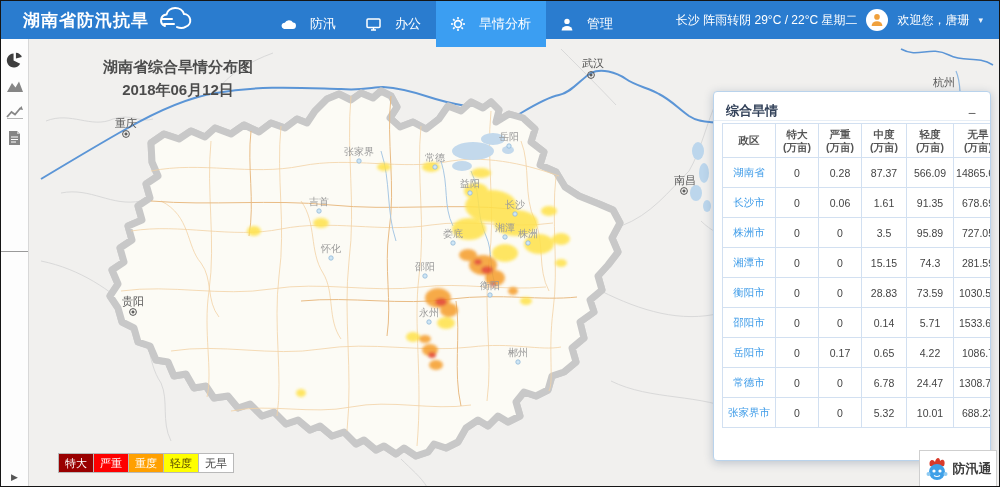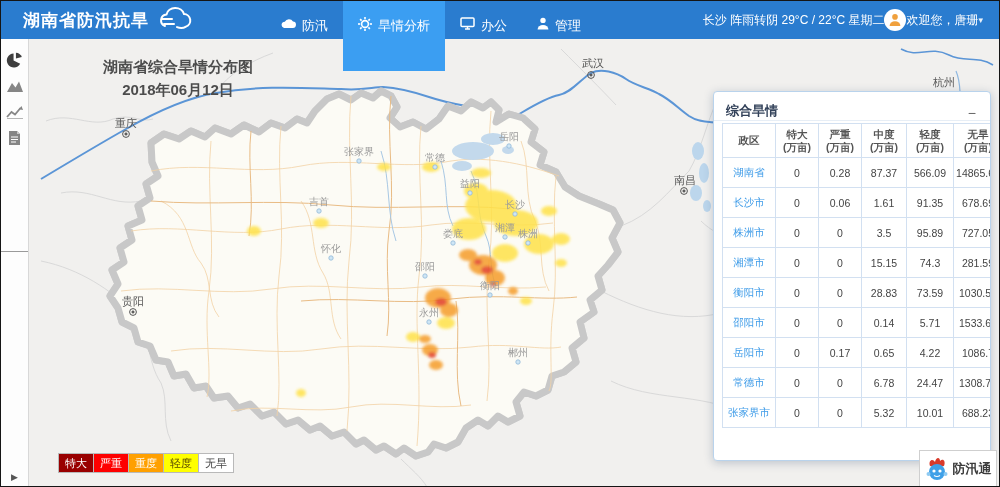--- a/index.html
+++ b/index.html
@@ -5,24 +5,24 @@
   html,body{margin:0;padding:0;background:#e8e8e8;}
   .screen{position:relative;width:1000px;height:487px;border:1px solid #151515;box-sizing:border-box;
           overflow:hidden;background:#f1f0ee;font-family:"Liberation Sans","DejaVu Sans",sans-serif;}
 
   
   .navbar{position:absolute;left:0;top:0;width:100%;height:38px;background:#2a7ccf;z-index:30;
           display:flex;align-items:center;color:#fff;}
   .logo{display:flex;align-items:center;gap:6px;padding-left:22px;}
   .logo-text{font-size:17px;font-weight:bold;letter-spacing:1px;}
   .menu{display:flex;height:38px;margin-left:70px;}
-  .menu-item{display:flex;align-items:flex-start;gap:6px;padding:16px 15px;height:38px;font-size:13px;
+  .menu-item{display:flex;align-items:center;gap:14px;padding:4px 15px;height:38px;font-size:13px;
              color:#fff;cursor:pointer;text-decoration:none;}
   .menu-item.active{background:#3b9ef2;}
-  .nav-right{margin-left:auto;display:flex;align-items:center;padding-right:16px;font-size:12px;}
+  .nav-right{margin-left:auto;display:flex;align-items:center;gap:9px;padding-right:16px;font-size:12px;}
   .avatar{width:22px;height:22px;border-radius:50%;background:#ffffff;display:flex;align-items:center;justify-content:center;}
   .caret{font-size:9px;opacity:.9;}
 
   
   .sidebar{position:absolute;left:0;top:38px;bottom:0;width:28px;background:#fdfdfd;border-right:1px solid #d8d8d8;
            z-index:20;display:flex;flex-direction:column;align-items:center;padding-top:8px;box-sizing:border-box;}
   .side-btn{width:24px;height:22px;display:flex;align-items:center;justify-content:center;margin:2px 0;
             background:none;border:none;cursor:pointer;padding:0;}
   .side-divider{position:absolute;left:0;top:212px;width:100%;height:0;border-top:1px solid #9a9a9a;}
   .side-collapse{position:absolute;left:0;bottom:4px;width:100%;text-align:center;font-size:9px;color:#555;cursor:pointer;}
@@ -85,47 +85,47 @@
     </div>
     <nav class="menu">
       <a class="menu-item">
         <span style="display:flex;">
           <svg width="16" height="12" viewBox="0 0 16 12">
               <path d="M4 11 a3.2 3.2 0 0 1 0.8 -6.3 A4.6 4.2 0 0 1 13 4.5 a3.2 3.2 0 0 1 -0.5 6.4 Z" fill="#fff"></path>
             </svg>
         </span>
         <span>防汛</span>
       </a>
+      <a class="menu-item">
+        <span style="display:flex;">
+          <svg width="15" height="13" viewBox="0 0 15 13">
+            <rect x="1" y="1" width="13" height="8.5" rx="1" fill="none" stroke="#fff" stroke-width="1.5"></rect>
+            <line x1="5" y1="12" x2="10" y2="12" stroke="#fff" stroke-width="1.5"></line>
+            <line x1="7.5" y1="9.5" x2="7.5" y2="12" stroke="#fff" stroke-width="1.5"></line>
+          </svg>
+        </span>
+        <span>办公</span>
+      </a>
       <a class="menu-item active">
         <span style="display:flex;">
           <svg width="14" height="14" viewBox="0 0 14 14">
             <circle cx="7" cy="7" r="3.4" fill="none" stroke="#fff" stroke-width="1.6"></circle>
             <g stroke="#fff" stroke-width="1.6">
               <line x1="7" y1="0" x2="7" y2="2.2"></line>
                 <line x1="7" y1="11.8" x2="7" y2="14"></line>
               <line x1="0" y1="7" x2="2.2" y2="7"></line>
                 <line x1="11.8" y1="7" x2="14" y2="7"></line>
               <line x1="2.1" y1="2.1" x2="3.6" y2="3.6"></line>
                 <line x1="10.4" y1="10.4" x2="11.9" y2="11.9"></line>
               <line x1="2.1" y1="11.9" x2="3.6" y2="10.4"></line>
                 <line x1="10.4" y1="3.6" x2="11.9" y2="2.1"></line>
             </g>
           </svg>
         </span>
         <span>旱情分析</span>
-      </a>
-      <a class="menu-item">
-        <span style="display:flex;">
-          <svg width="15" height="13" viewBox="0 0 15 13">
-            <rect x="1" y="1" width="13" height="8.5" rx="1" fill="none" stroke="#fff" stroke-width="1.5"></rect>
-            <line x1="5" y1="12" x2="10" y2="12" stroke="#fff" stroke-width="1.5"></line>
-            <line x1="7.5" y1="9.5" x2="7.5" y2="12" stroke="#fff" stroke-width="1.5"></line>
-          </svg>
-        </span>
-        <span>办公</span>
       </a>
       <a class="menu-item">
         <span style="display:flex;">
           <svg width="12" height="13" viewBox="0 0 12 13">
             <circle cx="6" cy="3.4" r="2.7" fill="#fff"></circle>
             <path d="M0.6 12.5 a5.4 4.6 0 0 1 10.8 0 Z" fill="#fff"></path>
           </svg>
         </span>
         <span>管理</span>
       </a>

